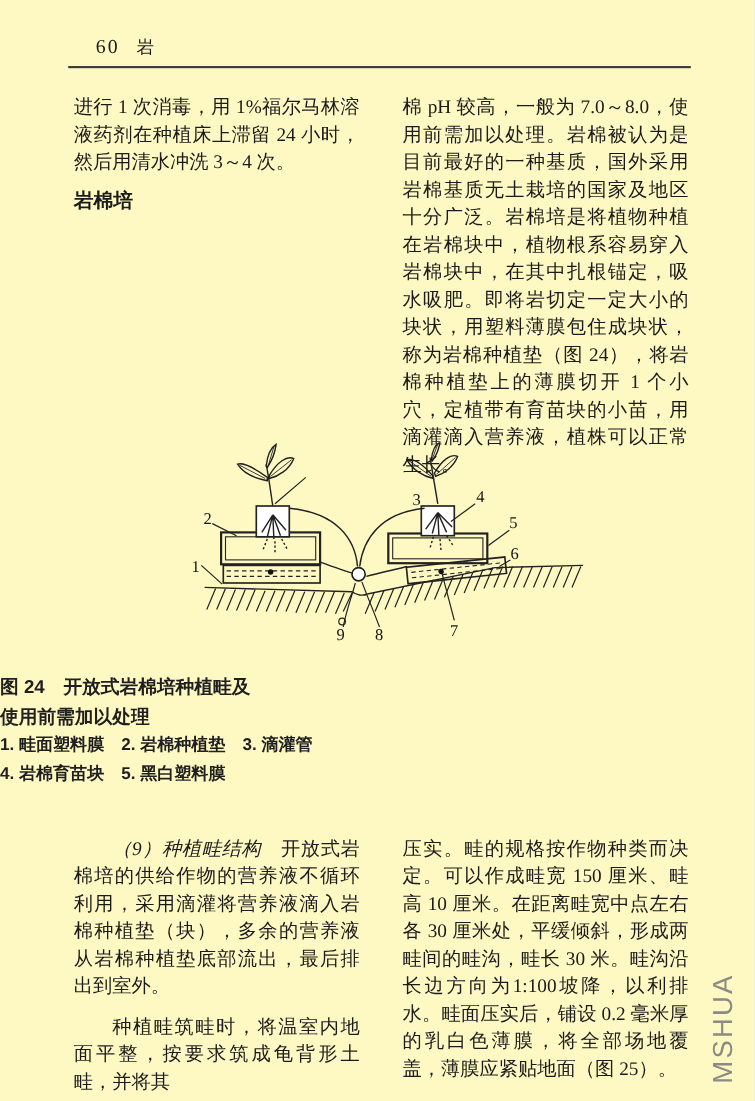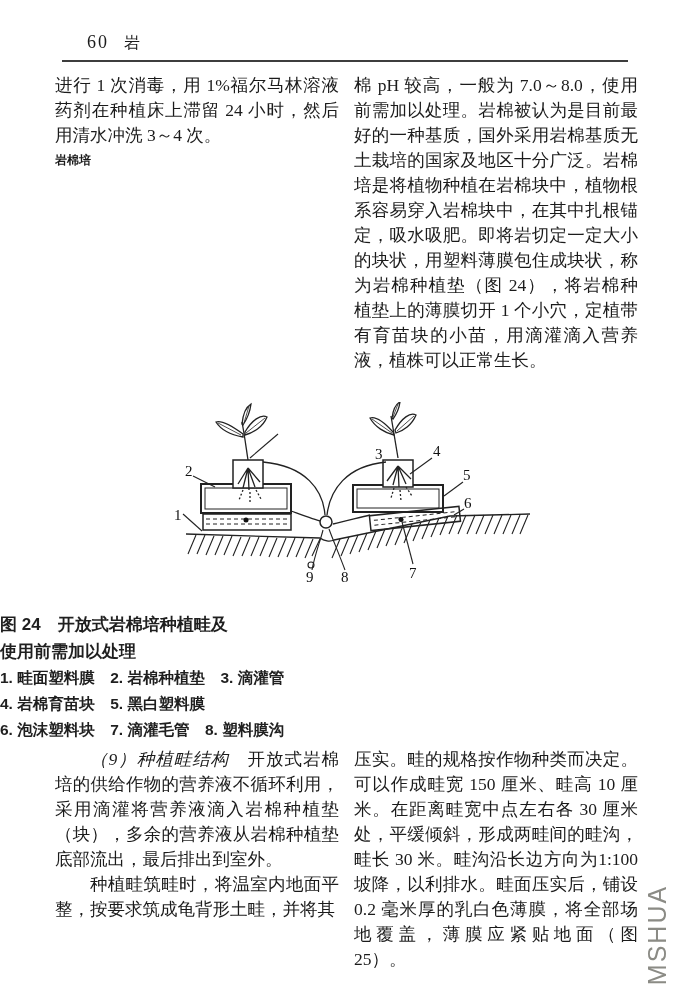--- a/index.html
+++ b/index.html
@@ -1,33 +1,33 @@
 <!DOCTYPE html>
 <html><head>
 <meta charset="utf-8">
 <style>
   html,body { margin:0; padding:0; background:#e8e8e8; }
   .page {
     position:relative; width:686px; height:1001px; margin:0 auto;
-    background:#ffffff; overflow:hidden; color:#1b1b1b;
+    background:#fef9c3; overflow:hidden; color:#1b1b1b;
     font-family:"Liberation Serif","DejaVu Serif",serif;
   }
   .header-num { position:absolute; top:32px; left:87px; font-size:18px; letter-spacing:2px; }
   .header-word { position:absolute; top:33px; left:124px; font-size:16px; }
   .header-rule { position:absolute; top:60px; left:62px; width:566px; height:2px; background:#3d3d3d; }
 
   .cols { position:absolute; left:55px; width:584px; display:flex; gap:15px; }
   .cols.top { top:73px; }
   .cols.bottom { top:747px; }
   .col { width:284px; font-size:17.5px; line-height:25px; text-align:justify; }
-  .col p { margin:0; }
+  .col p { margin:12px; }
   .indent { text-indent:2em; }
   .h-black {
-    font-family:Liberation Serif, serif;
-    font-weight:bold; margin:0 0 0 2em; font-size:12px; line-height:25px;
+    font-family:Liberation Mono, monospace;
+    font-weight:bold; margin:0 0 0 2em; font-size:18px; line-height:25px;
   }
   .h-kai { font-style:italic; font-weight:bold; margin:0 0 0 1.6em; font-size:17.5px; line-height:25px; }
   .kai { font-style:italic; }
 
   .figure { position:absolute; left:148px; top:402px; width:404px; height:202px; }
   .figure svg { display:block; }
 
   .caption {
     position:absolute; left:0; top:611px; width:686px; text-align:left;
     font-family:"Liberation Sans","DejaVu Sans",sans-serif; font-weight:bold; color:#1f1f1f;
@@ -159,21 +159,20 @@
         <text x="158" y="180">9</text>
       </g>
     </svg>
   </div>
 
   <div class="caption">
     <div class="cap-line">图 24　开放式岩棉培种植畦及</div>
     <div class="cap-line">使用前需加以处理</div>
     <div class="legend-line">1. 畦面塑料膜　2. 岩棉种植垫　3. 滴灌管</div>
     <div class="legend-line">4. 岩棉育苗块　5. 黑白塑料膜</div>
-    <div class="legend-line">6. 泡沫塑料块　7. 滴灌毛管　8. 塑料膜沟</div>
   </div>
 
   <div class="cols bottom">
     <div class="col">
       <p class="indent"><span class="kai">（9）种植畦结构</span><span>　开放式岩棉培的供给作物的营养液不循环利用，采用滴灌将营养液滴入岩棉种植垫（块），多余的营养液从岩棉种植垫底部流出，最后排出到室外。</span></p>
       <p class="indent">种植畦筑畦时，将温室内地面平整，按要求筑成龟背形土畦，并将其</p>
     </div>
     <div class="col">
       <p>压实。畦的规格按作物种类而决定。可以作成畦宽 150 厘米、畦高 10 厘米。在距离畦宽中点左右各 30 厘米处，平缓倾斜，形成两畦间的畦沟，畦长 30 米。畦沟沿长边方向为1:100坡降，以利排水。畦面压实后，铺设 0.2 毫米厚的乳白色薄膜，将全部场地覆盖，薄膜应紧贴地面（图 25）。</p>
     </div>

